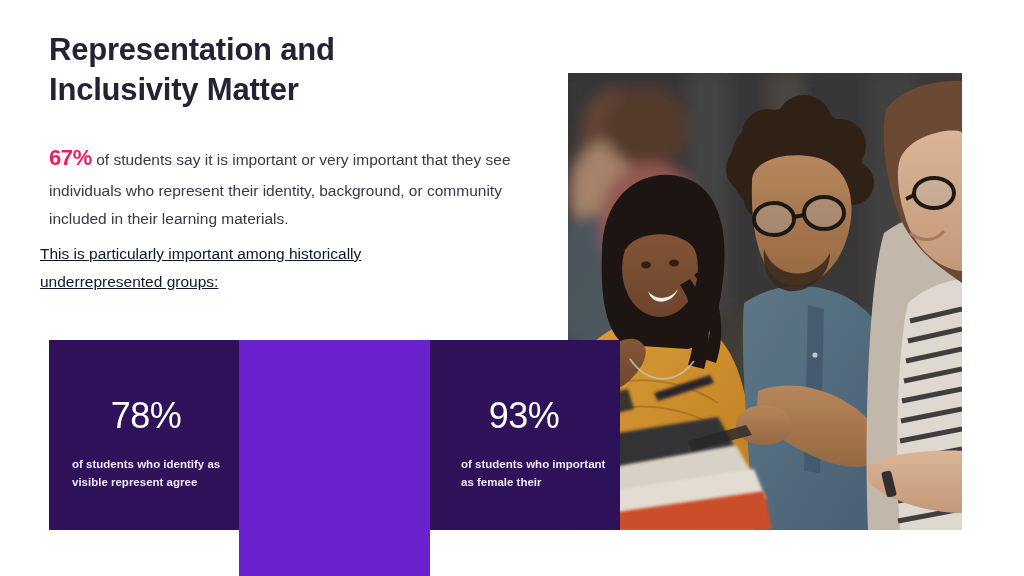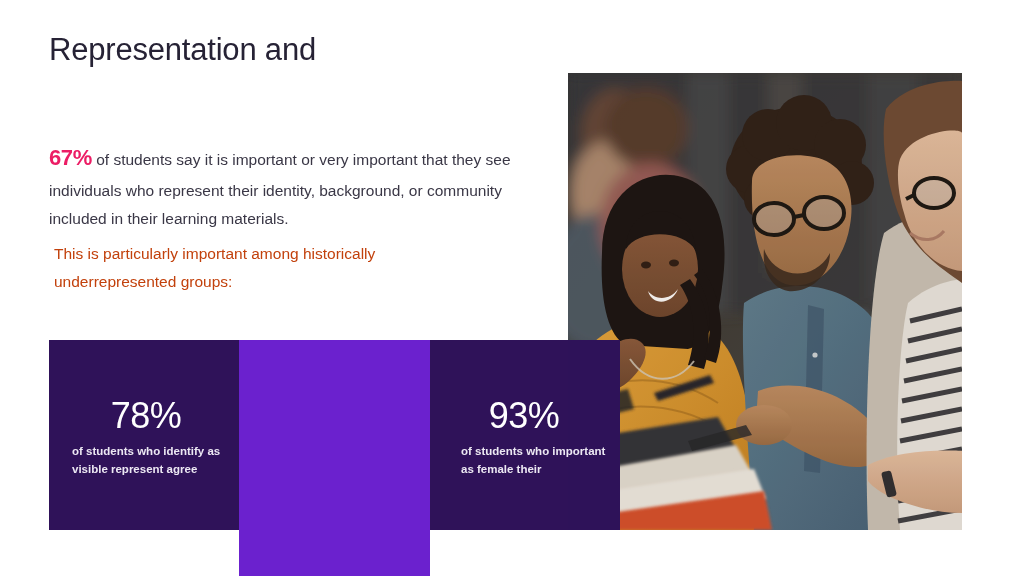--- a/index.html
+++ b/index.html
@@ -28,21 +28,21 @@
     background:#2b2a2e;
   }
   .photo svg { display:block; width:100%; height:100%; }
 
   
   .headline {
     position:absolute;
     left:49px; top:30px;
     width:480px;
     font-size:31px;
-    font-weight:normal;
+    font-weight:bold;
     line-height:1.28;
     letter-spacing:-0.2px;
     color:#262235;
   }
   .headline .ln { display:block; }
 
   .para1 {
     position:absolute;
     left:49px; top:138px;
     width:480px;
@@ -52,25 +52,26 @@
   }
   .para1 .pct {
     color:#EC1D65;
     font-weight:bold;
     font-size:22px;
     letter-spacing:-0.4px;
   }
 
   .para2 {
     position:absolute;
-    left:54px; top:240px;
+    left:40px; top:240px;
     width:430px;
     font-size:15.5px;
     line-height:1.78;
-    color:#c2410c;
+    color:#0f172a;
+    text-decoration:underline;
   }
 
   
   .band-dark {
     position:absolute;
     left:49px; top:340px;
     width:571px; height:190px;
     background:#2F1259;
   }
   .band-dark-overlay {
@@ -92,21 +93,21 @@
     color:#ffffff;
   }
   .stat-value {
     font-size:36px;
     font-weight:normal;
     line-height:1;
     letter-spacing:-0.5px;
     white-space:nowrap;
   }
   .stat-caption {
-    margin-top:9px;
+    margin-top:22px;
     font-size:11.5px;
     font-weight:bold;
     line-height:1.55;
     color:#ece8f3;
   }
   .stat-caption .ln { display:block; }
 
   .stat-minorities {
     left:72px; top:398px;
     width:160px;
@@ -301,20 +302,21 @@
 
       <path d="M0 330 L 60 316 L 66 336 L 0 352 Z" fill="#1d2126" opacity="0.85" filter="url(#blurSm)"></path>
 
       <rect width="394" height="457" fill="#d08a3a" opacity="0.05"></rect>
       <rect width="394" height="457" fill="#101822" opacity="0.06"></rect>
     </svg>
   </div>
 
   <h1 class="headline">
     <span class="ln">Representation and</span>
+    <span class="ln">Inclusivity Matter</span>
   </h1>
 
   <p class="para1"><span class="pct">67%</span><span> of students say it is important or very important that they see individuals who represent their identity, background, or community included in their learning materials.</span></p>
 
   <p class="para2">This is particularly important among historically underrepresented groups:</p>
 
   <div class="band-dark"></div>
   <div class="band-dark-overlay"></div>
   <div class="band-bright"></div>
 

